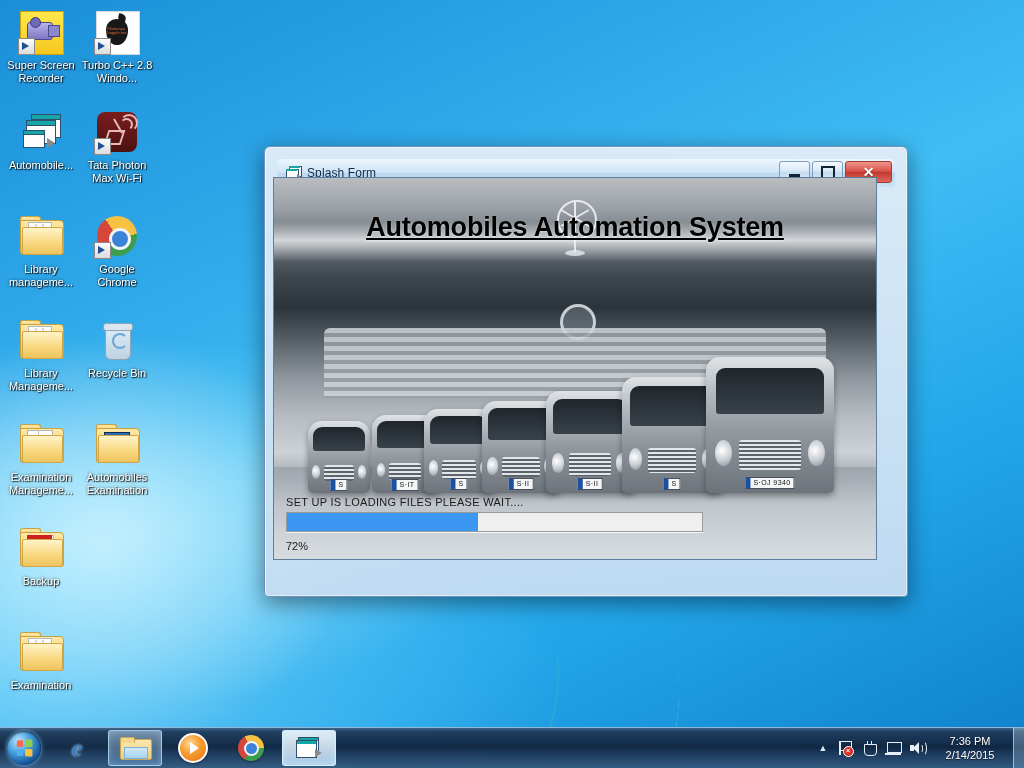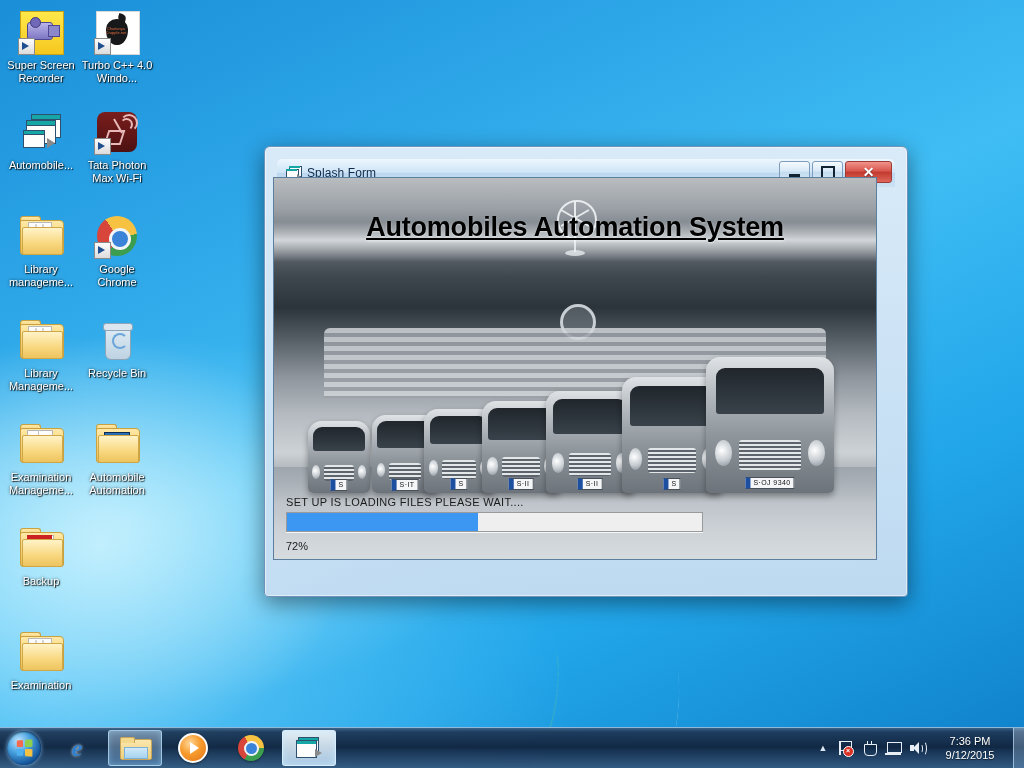--- a/index.html
+++ b/index.html
@@ -577,21 +577,21 @@
     </div>
 
     <div class="icon-cell" style="left:78px; top:4px;">
       <div class="icon-art">
         <div style="position:absolute;left:3px;top:3px;width:42px;height:42px;background:#ffffff;border:1px solid #d8d8d8;"></div>
         <div style="position:absolute;left:13px;top:11px;width:22px;height:26px;background:#16181a;border-radius:48% 48% 46% 46% / 38% 38% 58% 58%;"></div>
         <div style="position:absolute;left:25px;top:6px;width:8px;height:8px;background:#16181a;border-radius:0 60% 0 60%;transform:rotate(18deg);"></div>
         <div style="position:absolute;left:11px;top:19px;width:24px;height:7px;color:#e06a3a;font-size:4px;text-align:center;line-height:4px;">Chaitanya<br>Crapple.net</div>
         <div class="shortcut-arrow"></div>
       </div>
-      <div class="icon-label">Turbo C++ 4.0 Windo...</div>
+      <div class="icon-label">Turbo C++ 2.8 Windo...</div>
     </div>
 
     <div class="icon-cell" style="left:2px; top:104px;">
       <div class="icon-art">
         <div class="win-ico-sheet" style="left:14px;top:6px;width:28px;height:22px;"></div>
         <div style="position:absolute;left:14px;top:6px;width:28px;height:4px;background:#17a6a6;border:1px solid #2e4f6e;"></div>
         <div class="win-ico-sheet" style="left:9px;top:12px;width:28px;height:22px;"></div>
         <div style="position:absolute;left:9px;top:12px;width:28px;height:4px;background:#17a6a6;border:1px solid #2e4f6e;"></div>
         <div class="win-ico-sheet" style="left:6px;top:22px;width:20px;height:16px;"></div>
         <div style="position:absolute;left:6px;top:22px;width:20px;height:3px;background:#17a6a6;border:1px solid #2e4f6e;"></div>
@@ -662,21 +662,21 @@
     </div>
 
     <div class="icon-cell" style="left:78px; top:416px;">
       <div class="icon-art">
         <div class="folder-tab"></div>
           <div class="folder-back"></div>
         <div style="position:absolute;left:11px;top:12px;width:24px;height:22px;background:linear-gradient(180deg,#2c6fb5,#123f70);border:1px solid #0d2c51;"></div>
         <div style="position:absolute;left:15px;top:17px;width:16px;height:11px;background:linear-gradient(180deg,#cf5a3a,#8e2f1d);border:1px solid #f0e2c0;"></div>
         <div class="folder-front"></div>
       </div>
-      <div class="icon-label">Automobile Automation</div>
+      <div class="icon-label">Automobiles Examination</div>
     </div>
 
     <div class="icon-cell" style="left:2px; top:520px;">
       <div class="icon-art">
         <div class="folder-tab"></div>
           <div class="folder-back"></div>
         <div style="position:absolute;left:10px;top:11px;width:25px;height:24px;background:#ffffff;border:1px solid #b5b5b5;"></div>
         <div style="position:absolute;left:10px;top:11px;width:25px;height:7px;background:#cc2222;"></div>
         <div style="position:absolute;left:13px;top:19px;width:12px;height:14px;background:linear-gradient(180deg,#d8c3a0,#9b7b55);"></div>
         <div class="folder-front"></div>
@@ -871,19 +871,19 @@
         <span class="vol-ico">
             <span class="spk"></span>
             <span class="cone"></span>
             <span class="w1"></span>
             <span class="w2"></span>
           </span>
       </div>
 
       <div id="clock">
         <div>7:36 PM</div>
-        <div>9/12/2015</div>
+        <div>2/14/2015</div>
       </div>
 
       <div id="show-desktop"></div>
     </div>
   </div>
 </div>
 
 </body></html>

